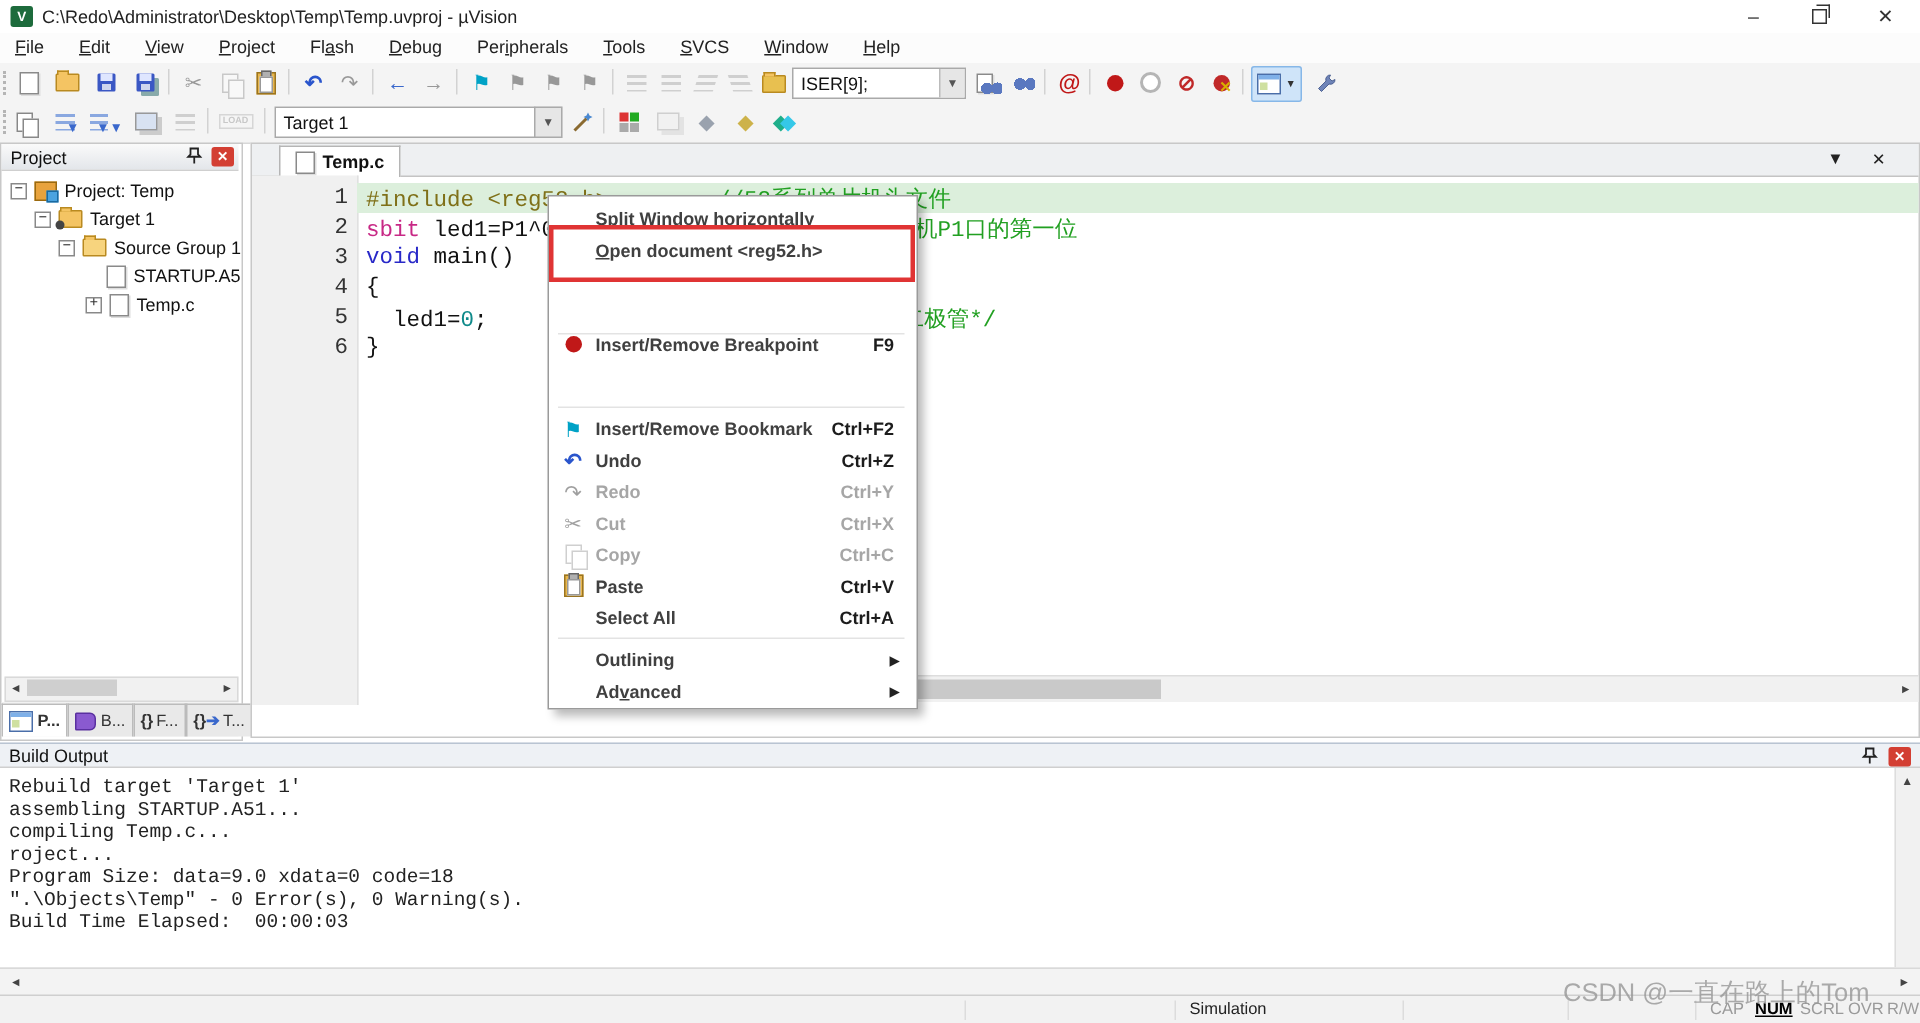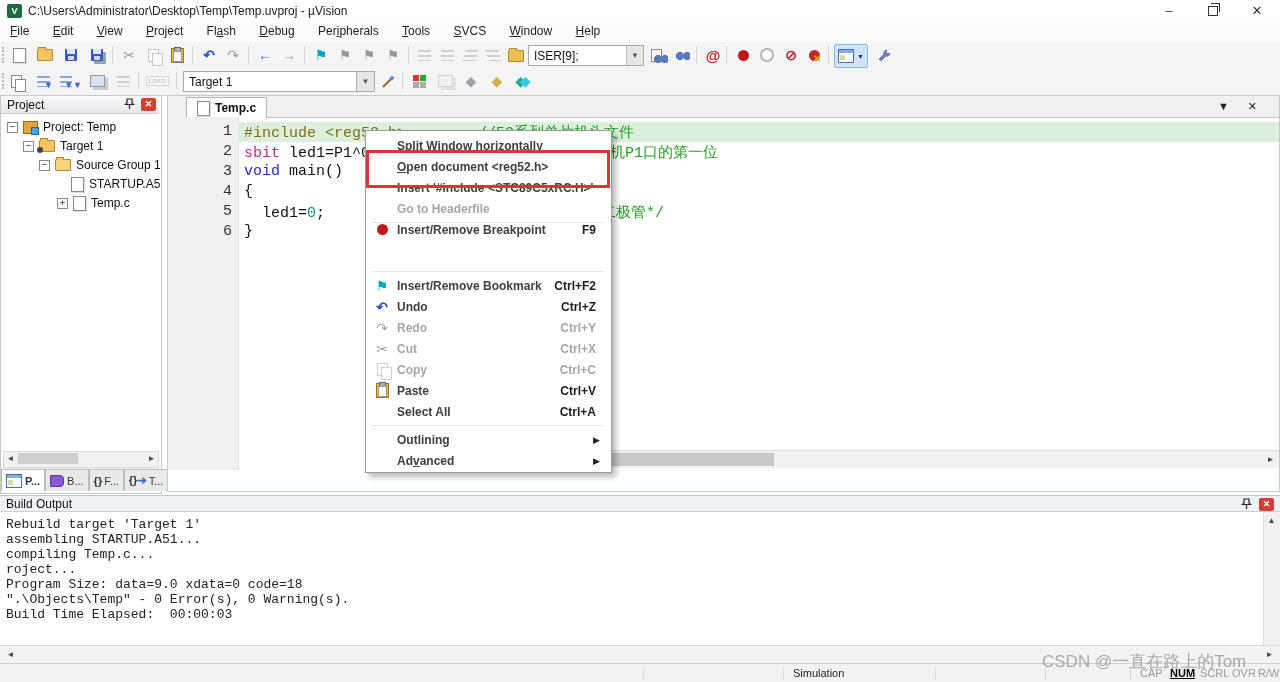--- a/index.html
+++ b/index.html
@@ -124,21 +124,21 @@
   .watermark{left:1042px;top:650px;font-size:17px;color:rgba(150,150,150,.8);z-index:70;white-space:nowrap;}
   svg{display:block;}
 </style>
 </head>
 <body>
 
 <div id="root">
 
   <div class="abs titlebar">
     <div class="abs appicon">V</div>
-    <div class="abs title">C:\Users\Administrator\Desktop\Temp\Temp.uvproj - µVision</div>
+    <div class="abs title">C:\Redo\Administrator\Desktop\Temp\Temp.uvproj - µVision</div>
     <div class="abs wbtn" style="left:1152px;">–</div>
     <div class="abs wbtn" style="left:1196px;"><span class="restore-g"></span></div>
     <div class="abs wbtn" style="left:1240px;">✕</div>
   </div>
 
   <div class="abs menubar">
     <span class="mitem"><span></span><span class="u">F</span><span>ile</span></span>
     <span class="mitem"><span></span><span class="u">E</span><span>dit</span></span>
     <span class="mitem"><span></span><span class="u">V</span><span>iew</span></span>
     <span class="mitem"><span></span><span class="u">P</span><span>roject</span></span>
@@ -418,28 +418,20 @@
   </div>
 
   <div class="abs cmenu">
     <div class="mi" style="top:4px">
         <span class="mic"></span>
         <span class="mlbl">Split Window horizontally</span>
       </div>
     <div class="mi" style="top:25px">
         <span class="mic"></span>
         <span class="mlbl"><span class="u">O</span><span>pen document &lt;reg52.h&gt;</span></span>
-      </div>
-    <div class="mi" style="top:46px">
-        <span class="mic"></span>
-        <span class="mlbl">Insert '#include &lt;STC89C5xRC.H&gt;'</span>
-      </div>
-    <div class="mi dis2" style="top:67px">
-        <span class="mic"></span>
-        <span class="mlbl">Go to Headerfile</span>
       </div>
     <div class="msep" style="top:91px"></div>
     <div class="mi" style="top:88px">
         <span class="mic">
           <span class="sh-dot" style="background:#c01818"></span>
         </span>
         <span class="mlbl">Insert/Remove Breakpoint</span>
         <span class="msc">F9</span>
       </div>
     <div class="msep" style="top:140px"></div>

